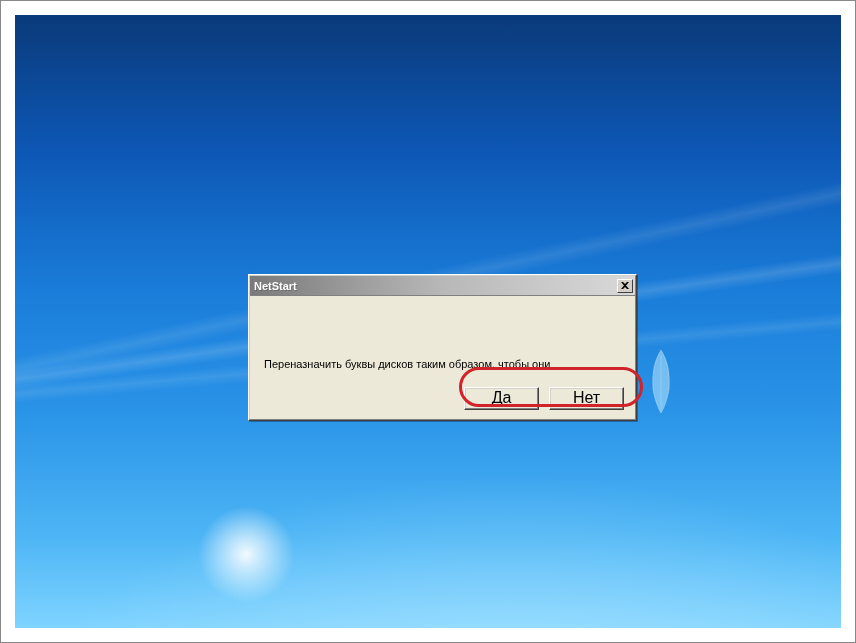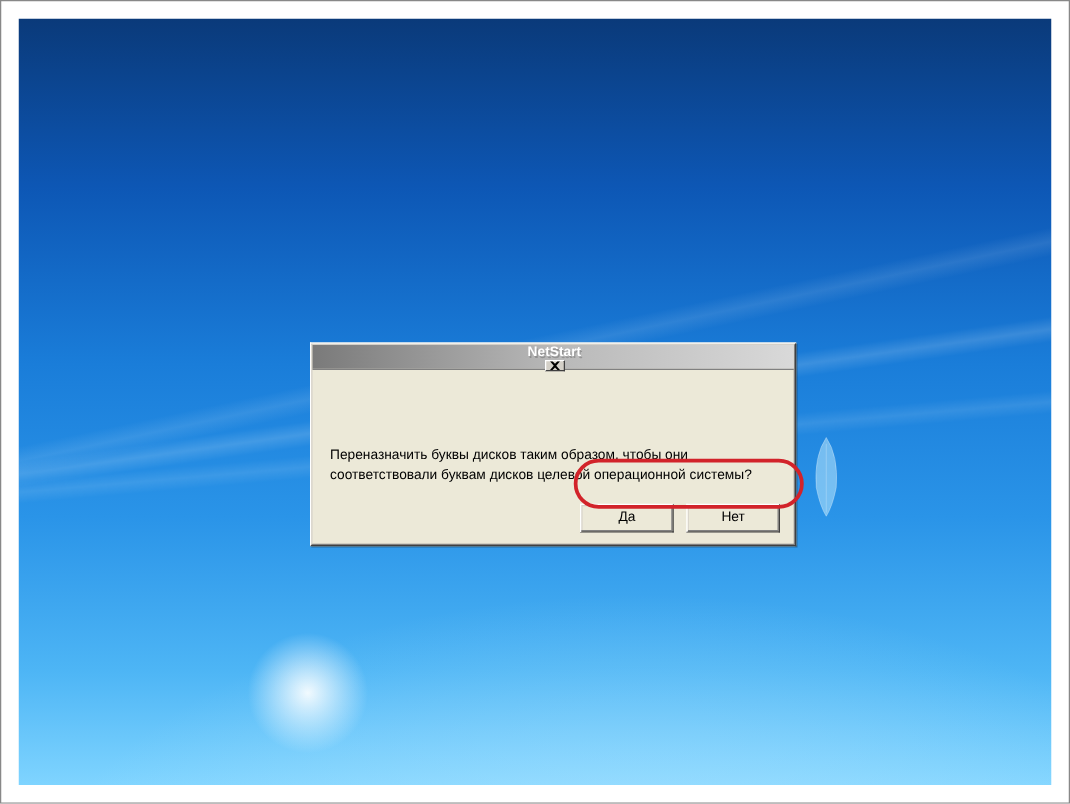--- a/index.html
+++ b/index.html
@@ -69,21 +69,20 @@
     border-bottom: 1px solid #808080;
   }
   
   .titlebar {
     height: 20px;
     background: linear-gradient(90deg, #7a7a7a 0%, #b8b8b8 50%, #d9d9d9 100%);
     display: flex;
     align-items: center;
     padding: 0 2px 0 4px;
     border-bottom: 1px solid #808080;
-    flex-direction: column;
   }
   
   .titlebar-text {
     flex: 1;
     font-size: 11px;
     font-weight: bold;
     color: #ffffff;
     text-shadow: 1px 1px 0 rgba(0,0,0,0.2);
   }
   
@@ -121,21 +120,21 @@
   }
   
   .win-btn {
     width: 75px;
     height: 23px;
     background: #ECE9D8;
     border-top: 1px solid #fff;
     border-left: 1px solid #fff;
     border-right: 1px solid #404040;
     border-bottom: 1px solid #404040;
-    font-size: 11px;
+    font-size: 16px;
     font-family: inherit;
     color: #000;
     cursor: default;
     box-shadow: inset -1px -1px 0 #808080, inset 1px 1px 0 #d4d0c8;
   }
   
   .highlight-oval {
     position: absolute;
     left: 444px;
     top: 352px;
@@ -162,21 +161,20 @@
         <div class="titlebar">
           <span class="titlebar-text">NetStart</span>
           <div class="close-btn">
             <svg width="8" height="7" viewBox="0 0 8 7">
               <path d="M0 0 L2 0 L4 2 L6 0 L8 0 L5 3.5 L8 7 L6 7 L4 5 L2 7 L0 7 L3 3.5 Z" fill="#000"></path>
             </svg>
           </div>
         </div>
         <div class="dialog-body">
           <div>Переназначить буквы дисков таким образом, чтобы они</div>
-          <div>соответствовали буквам дисков целевой операционной системы?</div>
         </div>
         <div class="button-row">
           <button class="win-btn">Да</button>
           <button class="win-btn">Нет</button>
         </div>
       </div>
     </div>
 
     <div class="highlight-oval"></div>
   </div>

